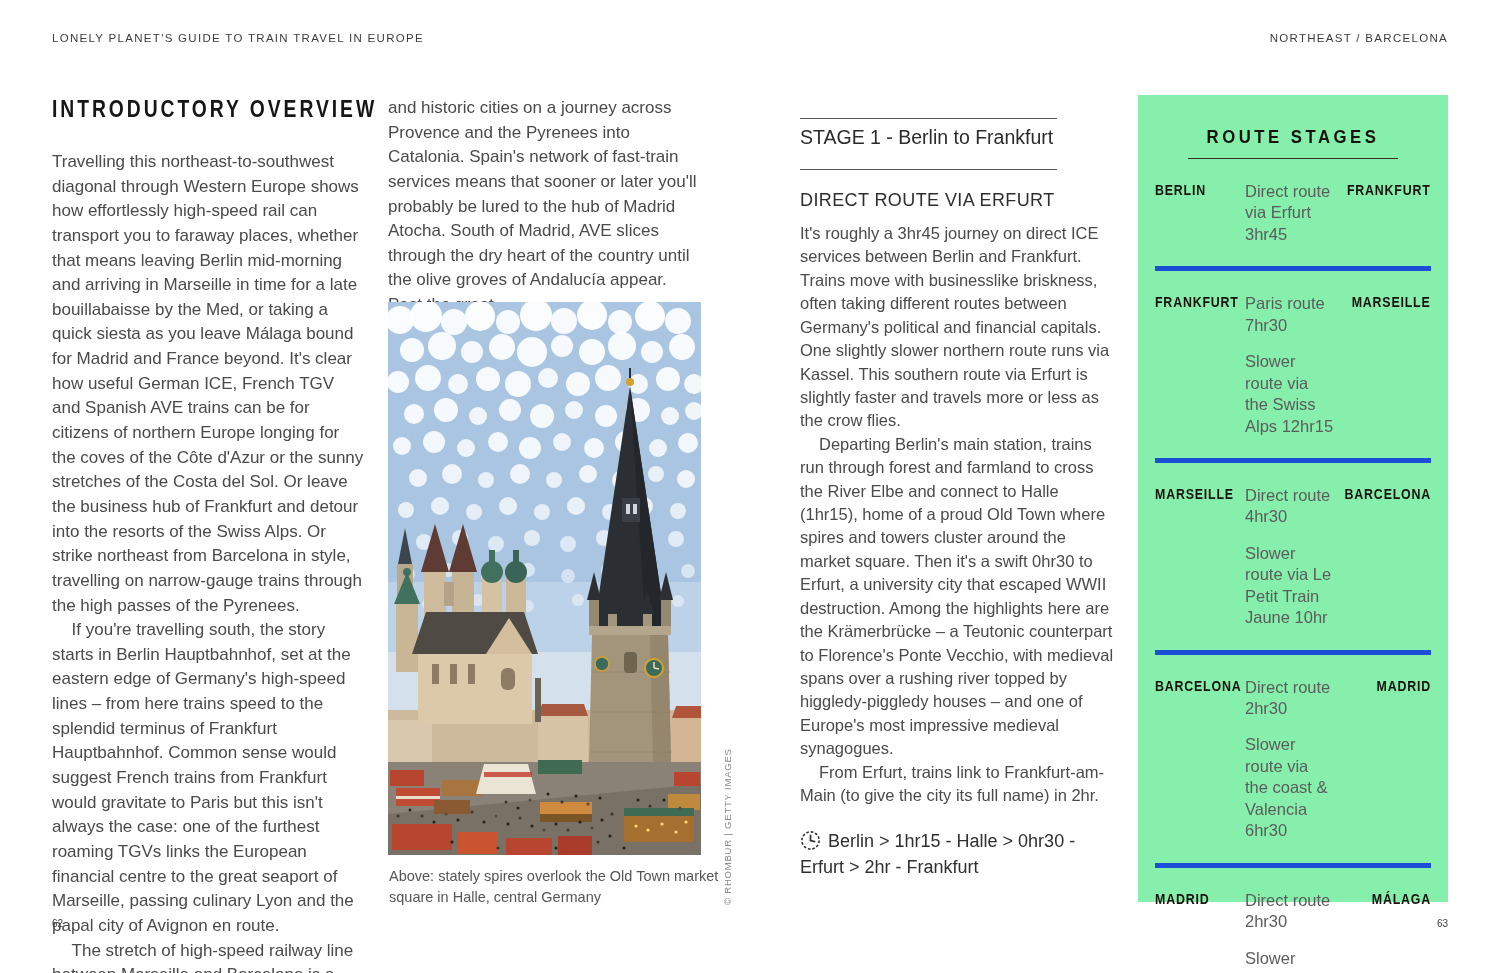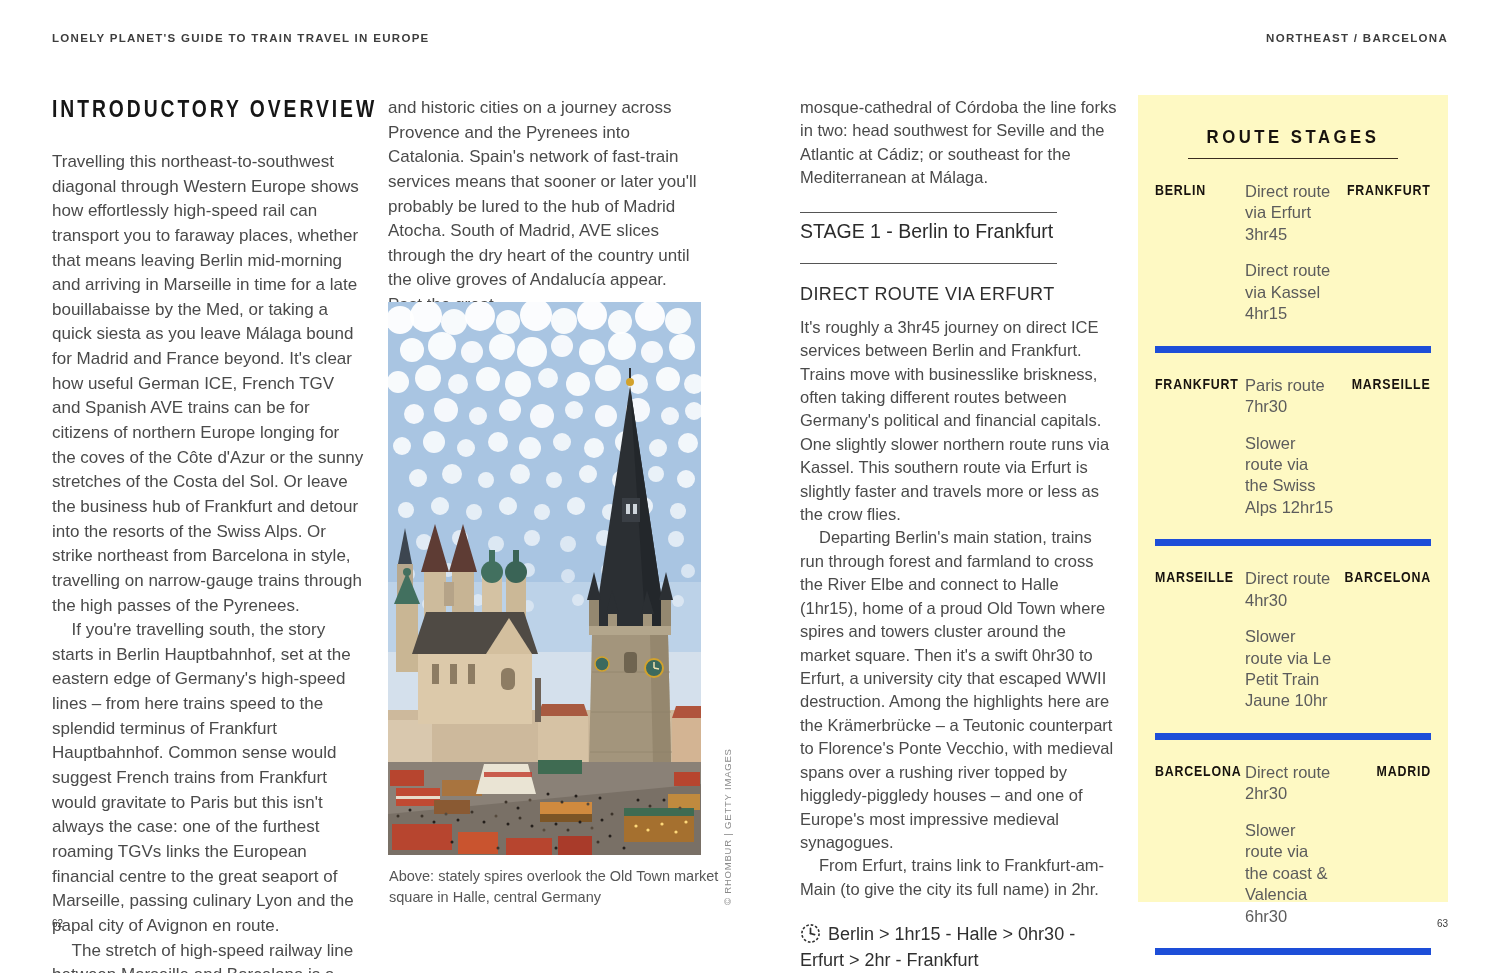--- a/index.html
+++ b/index.html
@@ -1,17 +1,17 @@
 <!DOCTYPE html>
 <html><head>
 <meta charset="utf-8">
 <style>
   html,body{margin:0;padding:0;background:#ffffff;}
   body{width:1500px;height:973px;position:relative;font-family:"Liberation Sans",sans-serif;color:#4a4a4a;overflow:hidden;}
-  .hdr{position:absolute;top:32px;font-size:11.5px;letter-spacing:1.3px;color:#3d3d3d;font-weight:bold;}
+  .hdr{position:absolute;top:32px;font-size:11.5px;letter-spacing:1.3px;color:#3d3d3d;}
   .hdr-left{left:52px;}
   .hdr-right{right:52px;}
   .pagenum{position:absolute;top:918px;font-size:10px;color:#3d3d3d;}
   .pn-left{left:52px;}
   .pn-right{right:52px;}
 
   .col{position:absolute;width:313px;}
   .col1{left:52px;top:96px;}
   .col2-text{left:388px;top:96px;}
   .col3{left:800px;top:96px;width:318px;}
@@ -24,24 +24,24 @@
   .photo-wrap svg{display:block;}
   .caption{position:absolute;left:389px;top:866px;width:352px;font-size:14.5px;line-height:1.42;color:#555;}
   .credit{position:absolute;left:722px;top:905px;width:160px;font-size:9.5px;letter-spacing:.8px;color:#8a8a8a;transform:rotate(-90deg);transform-origin:0 0;white-space:nowrap;}
 
   .stage-head{display:inline-block;margin:22px 0 20px 0;padding:7px 4px 20px 0;border-top:1.5px solid #555;border-bottom:1.5px solid #555;font-size:19.5px;color:#2b2b2b;min-width:232px;}
   h3.subhead{margin:0 0 11px 0;font-size:18px;font-weight:normal;letter-spacing:.4px;color:#2e2e2e;}
   .col3 .body p{font-size:16.5px;line-height:1.42;}
   .route-summary{margin-top:20px;font-size:18px;line-height:1.45;color:#2f2f2f;}
   .route-summary svg{vertical-align:-4px;margin-right:7px;}
 
-  .sidebar{position:absolute;left:1138px;top:95px;width:310px;height:807px;background:#fef9c3;box-sizing:border-box;padding:0 17px;}
+  .sidebar{position:absolute;left:1138px;top:95px;width:310px;height:807px;background:#86efac;box-sizing:border-box;padding:0 17px;}
   .sidebar h2{margin:31px 0 10px 0;text-align:center;font-size:19px;font-weight:bold;letter-spacing:4px;color:#17120e;transform:scaleX(.88);white-space:nowrap;}
   .title-rule{width:210px;margin:0 auto;border-bottom:1.5px solid #3a2d20;}
-  .stage-row{display:grid;grid-template-columns:90px 1fr 88px;padding:22px 0 6px 0;border-bottom:7px solid #1d4ed8;}
+  .stage-row{display:grid;grid-template-columns:90px 1fr 88px;padding:22px 0 6px 0;border-bottom:5px solid #1d4ed8;}
   .stage-row:last-child{border-bottom:none;}
   .city{font-size:15.5px;font-weight:bold;letter-spacing:1px;color:#17120e;transform:scaleX(.8);transform-origin:left center;white-space:nowrap;}
   .city.to{justify-self:end;transform-origin:right center;}
   .routes p{margin:0 8px 15px 0;font-size:16.5px;line-height:1.3;color:#5c5c5c;}
 </style>
 </head>
 <body>
 
 <div class="page">
 
@@ -298,23 +298,20 @@
           <circle cx="276" cy="498" r="1.5" fill="#241f1b"></circle>
           <circle cx="292" cy="506" r="1.5" fill="#564a3d"></circle>
       </g>
     </svg>
   </div>
 
   <div class="caption">Above: stately spires overlook the Old Town market square in Halle, central Germany</div>
   <div class="credit">© RHOMBUR | GETTY IMAGES</div>
 
   <div class="col col3">
-    <div class="body">
-      <p>mosque-cathedral of Córdoba the line forks in two: head southwest for Seville and the Atlantic at Cádiz; or southeast for the Mediterranean at Málaga.</p>
-    </div>
     <div class="stage-head">STAGE 1 - Berlin to Frankfurt</div>
     <h3 class="subhead">DIRECT ROUTE VIA ERFURT</h3>
     <div class="body">
       <p>It's roughly a 3hr45 journey on direct ICE services between Berlin and Frankfurt. Trains move with businesslike briskness, often taking different routes between Germany's political and financial capitals. One slightly slower northern route runs via Kassel. This southern route via Erfurt is slightly faster and travels more or less as the crow flies.</p>
       <p class="ind">Departing Berlin's main station, trains run through forest and farmland to cross the River Elbe and connect to Halle (1hr15), home of a proud Old Town where spires and towers cluster around the market square. Then it's a swift 0hr30 to Erfurt, a university city that escaped WWII destruction. Among the highlights here are the Krämerbrücke – a Teutonic counterpart to Florence's Ponte Vecchio, with medieval spans over a rushing river topped by higgledy-piggledy houses – and one of Europe's most impressive medieval synagogues.</p>
       <p class="ind">From Erfurt, trains link to Frankfurt-am-Main (to give the city its full name) in 2hr.</p>
     </div>
     <div class="route-summary">
       <svg width="21" height="21" viewBox="0 0 21 21">
         <circle cx="10.5" cy="10.5" r="8.6" fill="none" stroke="#2f2f2f" stroke-width="1.6" stroke-dasharray="2.6 1.9"></circle>
@@ -325,21 +322,20 @@
   </div>
 
   <div class="sidebar">
     <h2>ROUTE STAGES</h2>
     <div class="title-rule"></div>
 
     <div class="stage-row">
       <div class="city">BERLIN</div>
       <div class="routes">
         <p>Direct route via Erfurt 3hr45</p>
-        <p>Direct route via Kassel 4hr15</p>
       </div>
       <div class="city to">FRANKFURT</div>
     </div>
 
     <div class="stage-row">
       <div class="city">FRANKFURT</div>
       <div class="routes">
         <p>Paris route 7hr30</p>
         <p>Slower route via the Swiss Alps 12hr15</p>
       </div>

